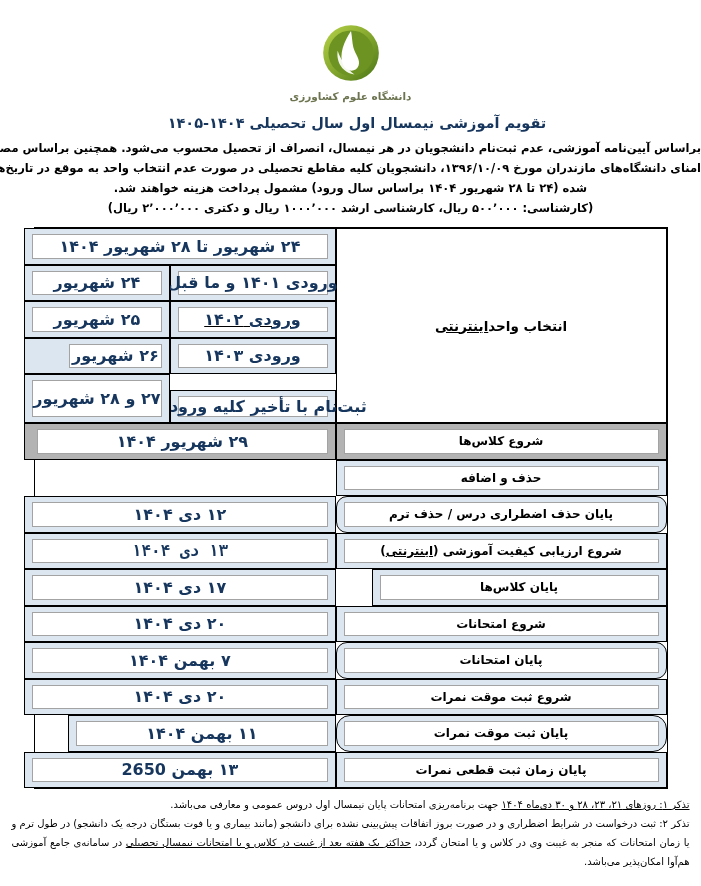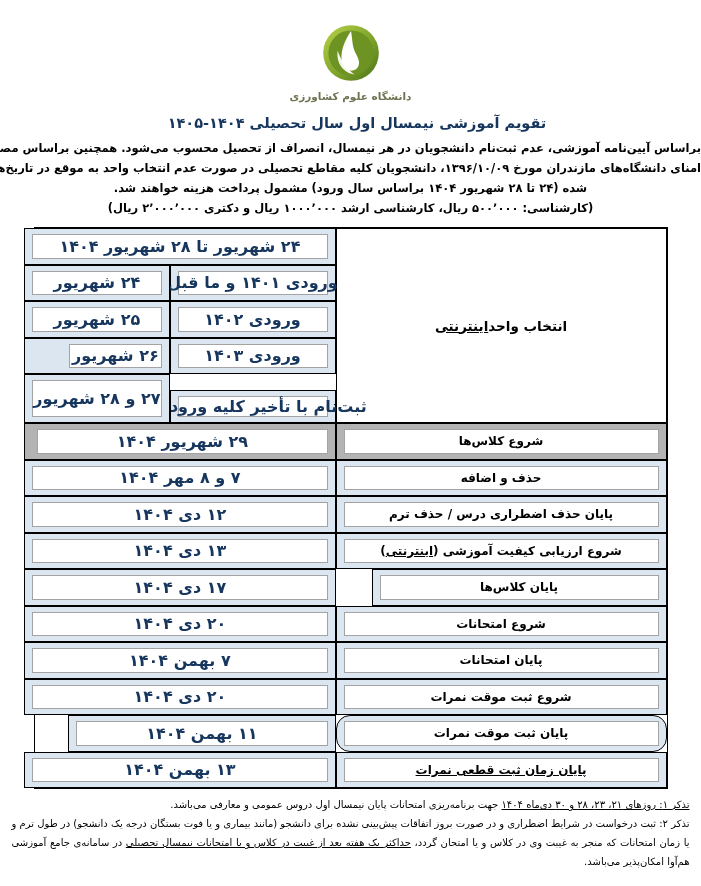--- a/index.html
+++ b/index.html
@@ -93,21 +93,21 @@
       <div class="cell blue date" style="grid-area: 2 / 2;">
         <div class="inner">
           <span>ورودی ۱۴۰۱ و ما قبل</span>
         </div>
       </div>
       <div class="cell blue date" style="grid-area: 2 / 3;">
         <div class="inner">
           <span>۲۴ شهریور</span>
         </div>
       </div>
-      <div class="cell blue date" style="grid-area: 3 / 2;">
+      <div class="cell blue date" style="grid-area: 3 / 2; text-decoration: underline;">
         <div class="inner">
           <span>ورودی ۱۴۰۲</span>
         </div>
       </div>
       <div class="cell blue date" style="grid-area: 3 / 3;">
         <div class="inner">
           <span>۲۵ شهریور</span>
         </div>
       </div>
       <div class="cell blue date" style="grid-area: 4 / 2;">
@@ -142,45 +142,40 @@
           <span>۲۹ شهریور ۱۴۰۴</span>
         </div>
       </div>
       <div class="cell blue event" style="grid-area: 7 / 1;">
         <div class="inner">
           <span>حذف و اضافه</span>
           <span class="u"></span>
           <span></span>
         </div>
       </div>
-      <div class="cell blue date" style="grid-area: 7 / 2 / auto / span 2;">
-        <div class="inner">
-          <span>۷ و ۸ مهر ۱۴۰۴</span>
-        </div>
-      </div>
-      <div class="cell blue event" style="grid-area: 8 / 1;">
+      <div class="cell blue event" style="grid-area: 8 / 1; border-radius: 11px;">
         <div class="inner">
           <span>پایان حذف اضطراری درس / حذف ترم</span>
           <span class="u"></span>
           <span></span>
         </div>
       </div>
       <div class="cell blue date" style="grid-area: 8 / 2 / auto / span 2;">
         <div class="inner">
           <span>۱۲ دی ۱۴۰۴</span>
         </div>
       </div>
       <div class="cell blue event" style="grid-area: 9 / 1;">
         <div class="inner">
           <span>شروع ارزیابی کیفیت آموزشی (</span>
           <span class="u">اینترنتی</span>
           <span>)</span>
         </div>
       </div>
-      <div class="cell blue date" style="grid-area: 9 / 2 / auto / span 2;">
+      <div class="cell blue date" style="grid-area: 9 / 2 / auto / span 2; font-family: Liberation Mono, monospace;">
         <div class="inner">
           <span>۱۳ دی ۱۴۰۴</span>
         </div>
       </div>
       <div class="cell blue event" style="grid-area: 10 / 1; margin-left: 36px;">
         <div class="inner">
           <span>پایان کلاس‌ها</span>
           <span class="u"></span>
           <span></span>
         </div>
@@ -195,21 +190,21 @@
           <span>شروع امتحانات</span>
           <span class="u"></span>
           <span></span>
         </div>
       </div>
       <div class="cell blue date" style="grid-area: 11 / 2 / auto / span 2;">
         <div class="inner">
           <span>۲۰ دی ۱۴۰۴</span>
         </div>
       </div>
-      <div class="cell blue event" style="grid-area: 12 / 1;">
+      <div class="cell blue event" style="grid-area: 12 / 1; border-radius: 11px;">
         <div class="inner">
           <span>پایان امتحانات</span>
           <span class="u"></span>
           <span></span>
         </div>
       </div>
       <div class="cell blue date" style="grid-area: 12 / 2 / auto / span 2;">
         <div class="inner">
           <span>۷ بهمن ۱۴۰۴</span>
         </div>
@@ -231,30 +226,30 @@
           <span>پایان ثبت موقت نمرات</span>
           <span class="u"></span>
           <span></span>
         </div>
       </div>
       <div class="cell blue date" style="grid-area: 14 / 2 / auto / span 2; margin-left: 44px;">
         <div class="inner">
           <span>۱۱ بهمن ۱۴۰۴</span>
         </div>
       </div>
-      <div class="cell blue event" style="grid-area: 15 / 1; text-decoration: underline;">
+      <div class="cell blue event" style="grid-area: 15 / 1;">
         <div class="inner">
           <span>پایان زمان ثبت قطعی نمرات</span>
           <span class="u"></span>
           <span></span>
         </div>
       </div>
       <div class="cell blue date" style="grid-area: 15 / 2 / auto / span 2;">
         <div class="inner">
-          <span>۱۳ بهمن ۱۴۰۴</span>
+          <span>۱۳ بهمن 2650</span>
         </div>
       </div>
     </div>
 
   <div class="footnotes">
     <p><span class="u">تذکر ۱: روزهای ۲۱، ۲۳، ۲۸ و ۳۰ دی‌ماه ۱۴۰۴</span><span> جهت برنامه‌ریزی امتحانات پایان نیمسال اول دروس عمومی و معارفی می‌باشد.</span></p>
     <p><span>تذکر ۲: ثبت درخواست در شرایط اضطراری و در صورت بروز اتفاقات پیش‌بینی نشده برای دانشجو (مانند بیماری و یا فوت بستگان درجه یک دانشجو) در طول ترم و یا زمان امتحانات که منجر به غیبت وی در کلاس و یا امتحان گردد، </span><span class="u">حداکثر یک هفته بعد از غیبت در کلاس و یا امتحانات نیمسال تحصیلی</span><span> در سامانه‌ی جامع آموزشی هم‌آوا امکان‌پذیر می‌باشد.</span></p>
     <p></p>
   </div>
 

